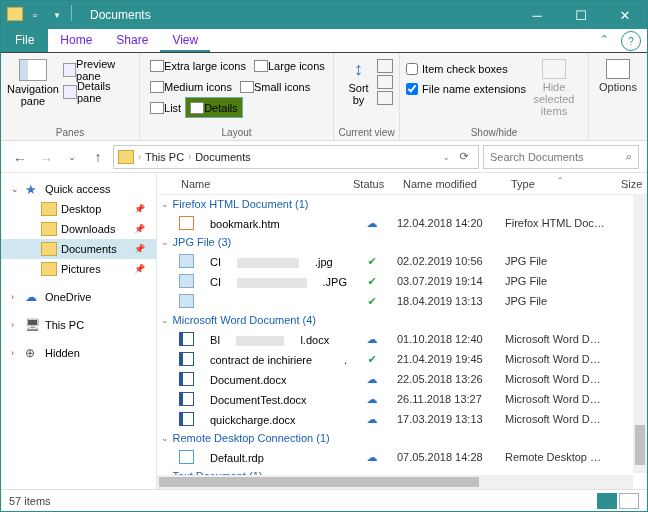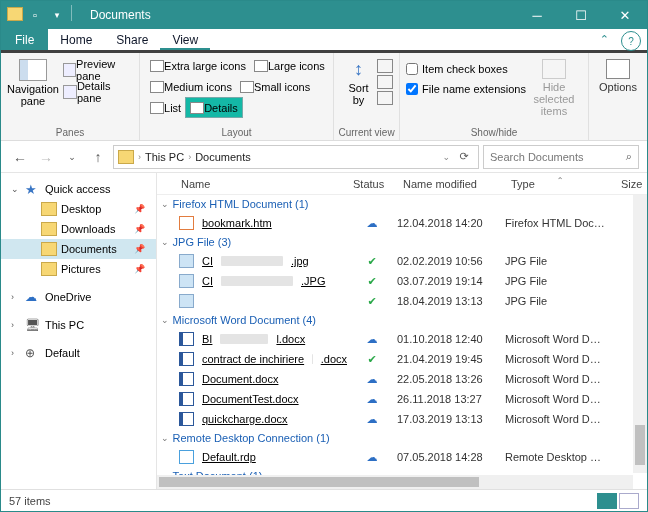--- a/index.html
+++ b/index.html
@@ -3,36 +3,36 @@
 <meta charset="utf-8">
 <style>
 * { margin:0; padding:0; box-sizing:border-box; font-family:"Segoe UI",sans-serif; font-size:11px; }
 body { background:#fff; width:648px; height:512px; overflow:hidden; border:1px solid #2a8a8a; }
 .titlebar { height:28px; background:#2d8f8f; display:flex; align-items:center; color:#fff; }
 .titlebar .qat { display:flex; padding-left:6px; gap:2px; }
 .titlebar .qat span { width:20px; height:20px; display:flex; align-items:center; justify-content:center; }
 .titlebar .title { flex:1; padding-left:16px; font-size:12px; }
 .titlebar .ctl { display:flex; }
 .titlebar .ctl span { width:44px; height:28px; display:flex; align-items:center; justify-content:center; font-size:13px; }
-.menubar { height:24px; display:flex; background:#fff; border-bottom:3px solid #404040; }
+.menubar { height:24px; display:flex; background:#fff; border-bottom:1px solid #404040; }
 .menubar .file { background:#2d8f8f; color:#fff; padding:4px 14px; font-size:12px; }
-.menubar .tab { padding:4px 12px; font-size:12px; color:#0f172a; }
+.menubar .tab { padding:4px 12px; font-size:12px; color:#6d28d9; }
 .menubar .tab.active { border-bottom:2px solid #2d8f8f; }
 .menubar .help { margin-left:auto; width:20px; height:20px; border-radius:50%; border:1px solid #2d8f8f; color:#2d8f8f; display:flex; align-items:center; justify-content:center; margin:2px 6px; font-size:10px; }
 .ribbon { height:88px; background:#f5f5f5; border-bottom:1px solid #ddd; display:flex; }
 .rgroup { border-right:1px solid #e0e0e0; padding:2px 6px; display:flex; flex-direction:column; position:relative; }
 .rgroup .glabel { position:absolute; bottom:2px; left:0; right:0; text-align:center; color:#666; font-size:10px; }
 .rgroup .body { flex:1; display:flex; }
 .navpane-btn { width:52px; display:flex; flex-direction:column; align-items:center; padding-top:4px; gap:2px; }
 .navpane-btn .ico { width:28px; height:22px; border:1px solid #999; background:linear-gradient(to right,#cde 30%,#fff 30%); }
 .small-btn { display:flex; align-items:center; gap:0; padding:2px 4px; height:22px; }
 .small-btn .ico { width:16px; height:14px; border:1px solid #999; background:#eef; }
 .layout-item { display:flex; align-items:center; padding:1px 4px; height:21px; white-space:nowrap; }
 .layout-item .ico { width:14px; height:12px; border:1px solid #888; background:#fff; display:inline-block; }
-.layout-item.sel { border:1px solid #7aa; background:#14b8a6; }
+.layout-item.sel { border:1px solid #7aa; background:#4d7c0f; }
 .sort-btn { width:40px; display:flex; flex-direction:column; align-items:center; padding-top:4px; gap:2px; }
 .chk-row { display:flex; align-items:center; gap:4px; height:20px; white-space:nowrap; }
 .chk-row input { width:12px; height:12px; }
 .options-btn { width:56px; display:flex; flex-direction:column; align-items:center; padding-top:4px; gap:2px; color:#888; }
 .disabled { color:#999; }
 .addrbar { height:32px; border-bottom:1px solid #e5e5e5; display:flex; align-items:center; padding:0 8px; gap:4px; }
 .nav-arrow { width:22px; height:22px; display:flex; align-items:center; justify-content:center; color:#555; font-size:14px; }
 .nav-arrow.dis { color:#bbb; }
 .addr-box { flex:1; height:24px; border:1px solid #ccc; display:flex; align-items:center; padding:0 4px; gap:4px; }
 .addr-box .folder-ico { width:16px; height:14px; background:#f7d774; border:1px solid #caa94a; }
@@ -58,21 +58,21 @@
 .c-name { width:190px; padding-left:24px !important; }
 .c-status { width:50px; }
 .c-date { width:108px; }
 .c-type { width:110px; position:relative; }
 .c-size { width:32px; text-align:right; }
 .c-type .sort { position:absolute; top:-2px; left:50%; transform:translateX(-50%); font-size:8px; color:#666; }
 .rows { flex:1; overflow:hidden; }
 .grp { display:flex; align-items:center; gap:4px; padding:3px 4px; color:#1a5fb4; }
 .grp .chev { font-size:9px; color:#777; }
 .row { display:flex; align-items:center; height:20px; }
-.row .rn { width:190px; display:flex; align-items:center; gap:8px; padding-left:22px; white-space:nowrap; overflow:hidden;text-decoration:underline; }
+.row .rn { width:190px; display:flex; align-items:flex-end; gap:16px; padding-left:22px; white-space:nowrap; overflow:hidden; }
 .row .rn .fico { width:15px; height:14px; display:inline-block; flex-shrink:0; }
 .row .rs { width:50px; text-align:center; font-size:12px; }
 .row .rd { width:108px; color:#333; }
 .row .rt { width:110px; color:#333; white-space:nowrap; overflow:hidden; text-overflow:ellipsis; }
 .row .rz { width:32px; text-align:right; color:#333; }
 .fi-html { background:#fff; border:1px solid #e27c3f; }
 .fi-jpg { background:#cde4f5; border:1px solid #88aacc; }
 .fi-doc { background:#fff; border:1px solid #2b579a; border-left:4px solid #2b579a; }
 .fi-rdp { background:#fff; border:1px solid #4aa0dd; }
 .fi-txt { background:#fff; border:1px solid #aaa; }
@@ -278,21 +278,21 @@
       <div style="height: 8px;"></div>
       <div class="sb-item" style="padding-left: 10px;">
         <span class="arr">›</span>
         <span class="ico ico-pc">🖥</span>
         <span>This PC</span>
       </div>
       <div style="height: 8px;"></div>
       <div class="sb-item" style="padding-left: 10px;">
         <span class="arr">›</span>
         <span class="ico ico-net">⊕</span>
-        <span>Default</span>
+        <span>Hidden</span>
       </div>
     </div>
   <div class="filelist">
     <div class="cols">
       <div class="c-name">Name</div>
       <div class="c-status">Status</div>
       <div class="c-date">Name modified</div>
       <div class="c-type"><span class="sort">⌃</span><span>Type</span></div>
       <div class="c-size">Size</div>
     </div>

